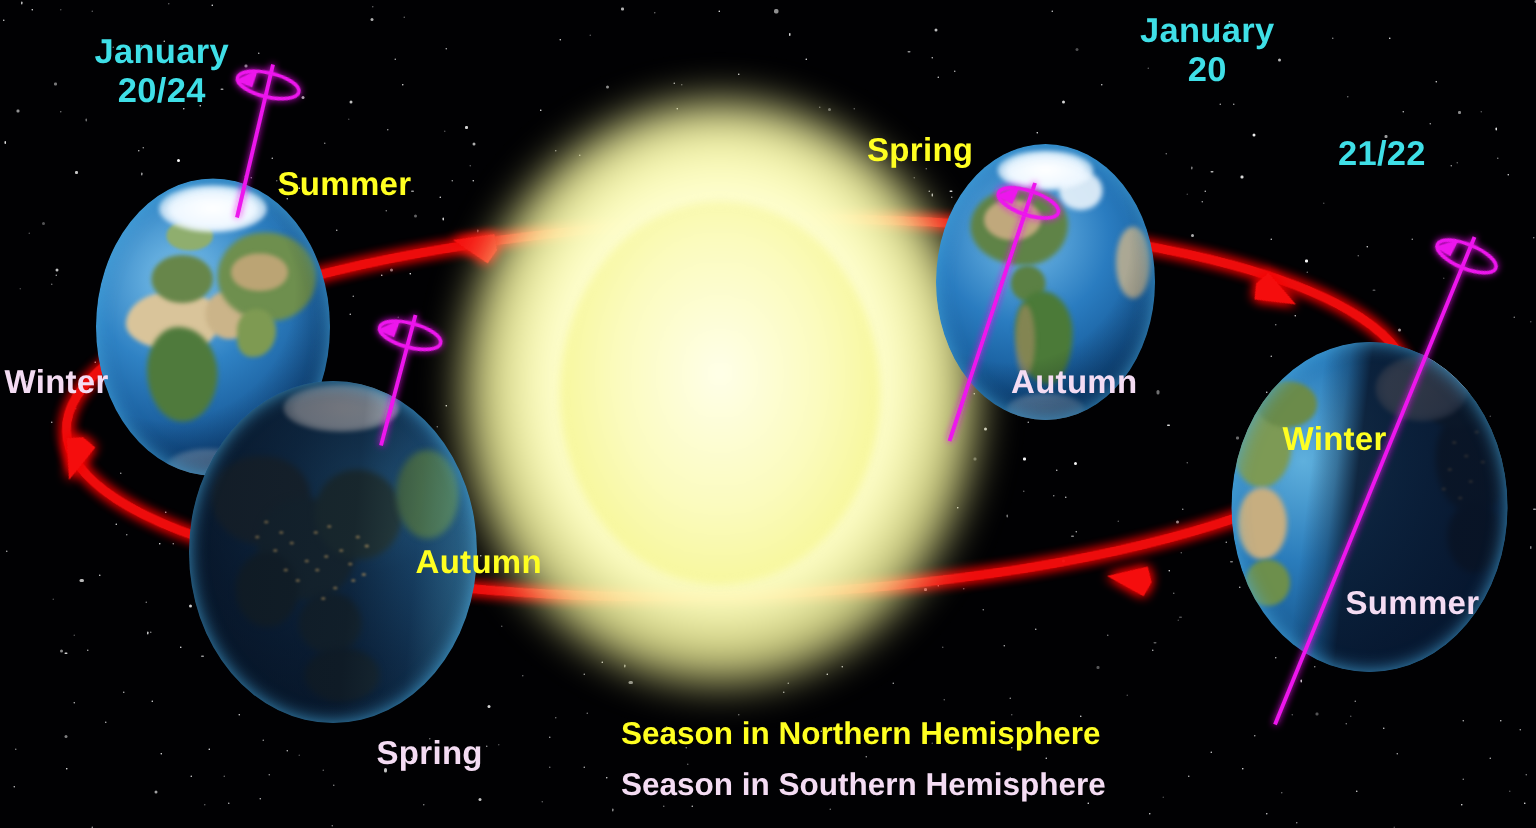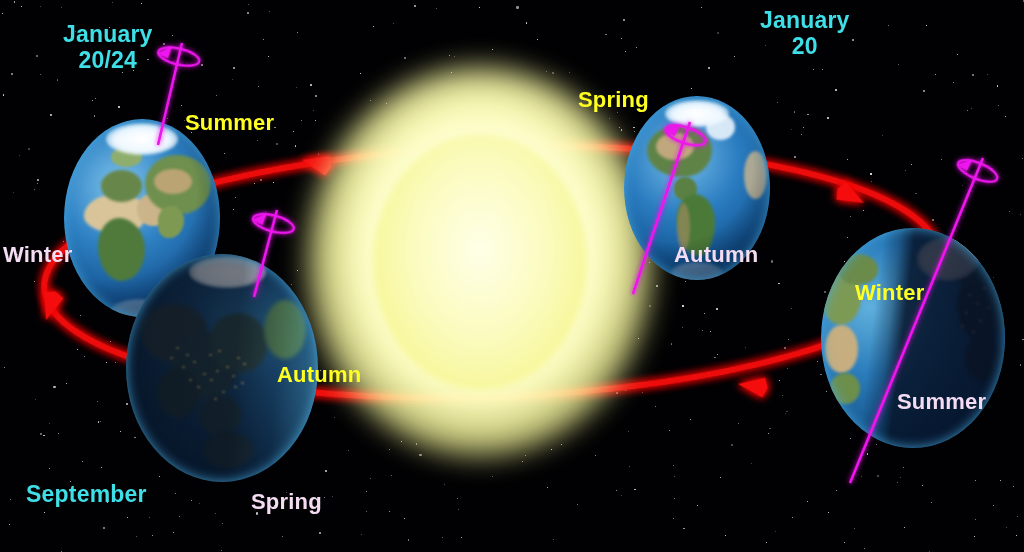--- a/index.html
+++ b/index.html
@@ -673,21 +673,21 @@
               <feMergeNode in="SourceGraphic"></feMergeNode>
             </feMerge>
           </filter>
         </defs>
         <line x1="254" y1="297" x2="277" y2="210" stroke="#ed13ed" stroke-width="2.6" filter="url(#mglow1)"></line>
         <g transform="translate(277,210) rotate(14.808377039042398)" filter="url(#mglow1)">
           <ellipse cx="0" cy="14" rx="21" ry="8" fill="none" stroke="#ed13ed" stroke-width="2.4"></ellipse>
           <path d="M -22,16 L -9,6 L -10,18 Z" fill="#ed13ed"></path>
         </g>
       </svg>
-      <div class="lbl lbl-date" style="left: 26px; top: 482px;"><div>September</div></div>
+      <div class="lbl lbl-date" style="left: 26px; top: 482px;"></div>
       <div class="lbl lbl-north" style="left: 277px; top: 363px;">Autumn</div>
       <div class="lbl lbl-south" style="left: 251px; top: 490px;">Spring</div>
       <div class="earth" style="left: 624px; top: 96px; width: 146px; height: 184px;">
         <div class="globe" style="background: radial-gradient(circle at 40% 34%, rgb(116, 188, 232) 0%, rgb(42, 124, 192) 38%, rgb(16, 80, 141) 74%, rgb(7, 48, 96) 100%);">
           <div class="landmass" style="left: 16%; top: 16%; width: 44%; height: 28%; background: rgb(95, 131, 71); border-radius: 52% 48% 45% 55% / 50% 48% 52% 50%; filter: blur(1.6px);"></div>
           <div class="landmass" style="left: 22%; top: 20%; width: 26%; height: 15%; background: rgb(192, 168, 124); border-radius: 50%; filter: blur(1.5px);"></div>
           <div class="landmass" style="left: 34%; top: 44%; width: 16%; height: 13%; background: rgb(91, 128, 68); border-radius: 48% 52% 50% 50%; filter: blur(1.3px);"></div>
           <div class="landmass" style="left: 36%; top: 53%; width: 26%; height: 34%; background: rgb(75, 122, 56); border-radius: 46% 54% 42% 58% / 40% 45% 55% 60%; filter: blur(1.7px);"></div>
           <div class="landmass" style="left: 36%; top: 58%; width: 9%; height: 26%; background: rgb(156, 138, 94); border-radius: 50%; filter: blur(1.6px); opacity: 0.7;"></div>
           <div class="landmass" style="left: 82%; top: 30%; width: 16%; height: 26%; background: rgb(205, 182, 140); border-radius: 50%; filter: blur(1.8px); opacity: 0.8;"></div>
@@ -748,19 +748,21 @@
               <feMergeNode in="SourceGraphic"></feMergeNode>
             </feMerge>
           </filter>
         </defs>
         <line x1="850" y1="483" x2="983" y2="158" stroke="#ed13ed" stroke-width="2.6" filter="url(#mglow3)"></line>
         <g transform="translate(983,158) rotate(22.255887893373725)" filter="url(#mglow3)">
           <ellipse cx="0" cy="14" rx="21" ry="8" fill="none" stroke="#ed13ed" stroke-width="2.4"></ellipse>
           <path d="M -22,16 L -9,6 L -10,18 Z" fill="#ed13ed"></path>
         </g>
       </svg>
-      <div class="lbl lbl-date" style="left: 892px; top: 90px;"></div>
+      <div class="lbl lbl-date" style="left: 892px; top: 90px;"><div>21/22</div></div>
       <div class="lbl lbl-north" style="left: 855px; top: 281px;">Winter</div>
       <div class="lbl lbl-south" style="left: 897px; top: 390px;">Summer</div>
     </div>
 
+  <div class="legend-line legend-north" id="legend-north" style="left: 414px; top: 478px;">Season in Northern Hemisphere</div>
+  <div class="legend-line legend-south" id="legend-south" style="left: 414px; top: 512px;">Season in Southern Hemisphere</div>
 
 </div>
 
 </body></html>

